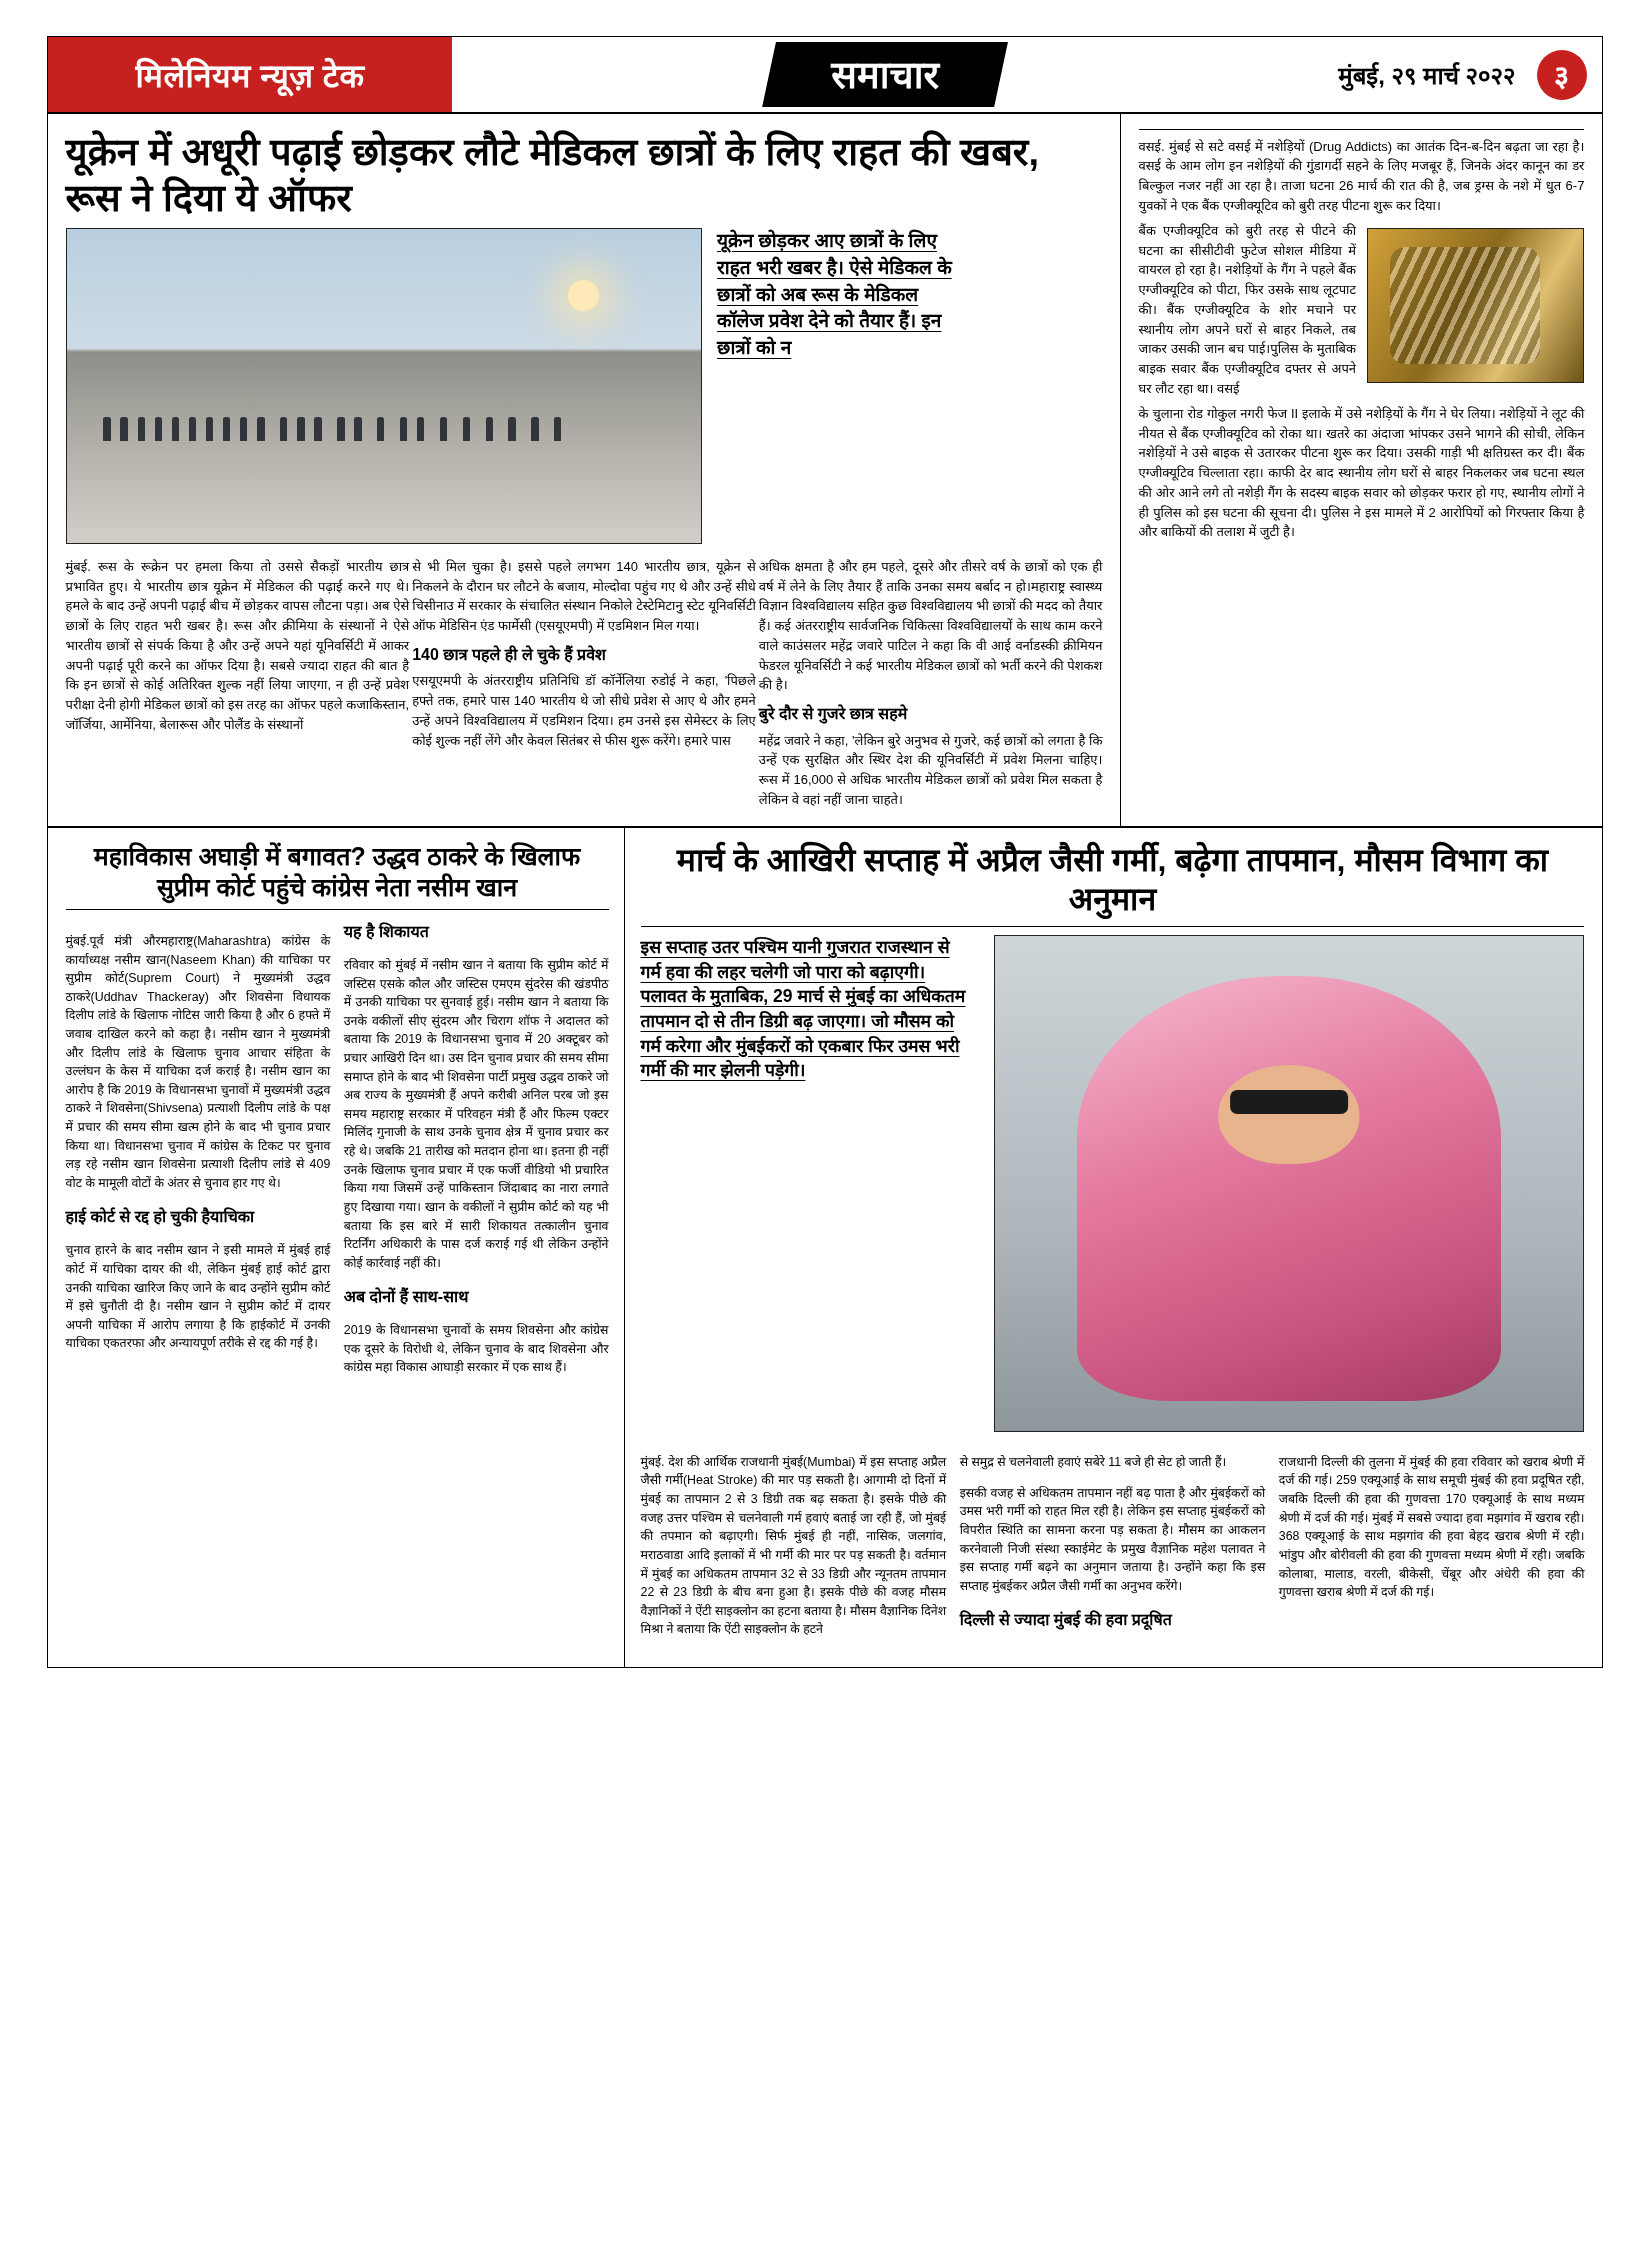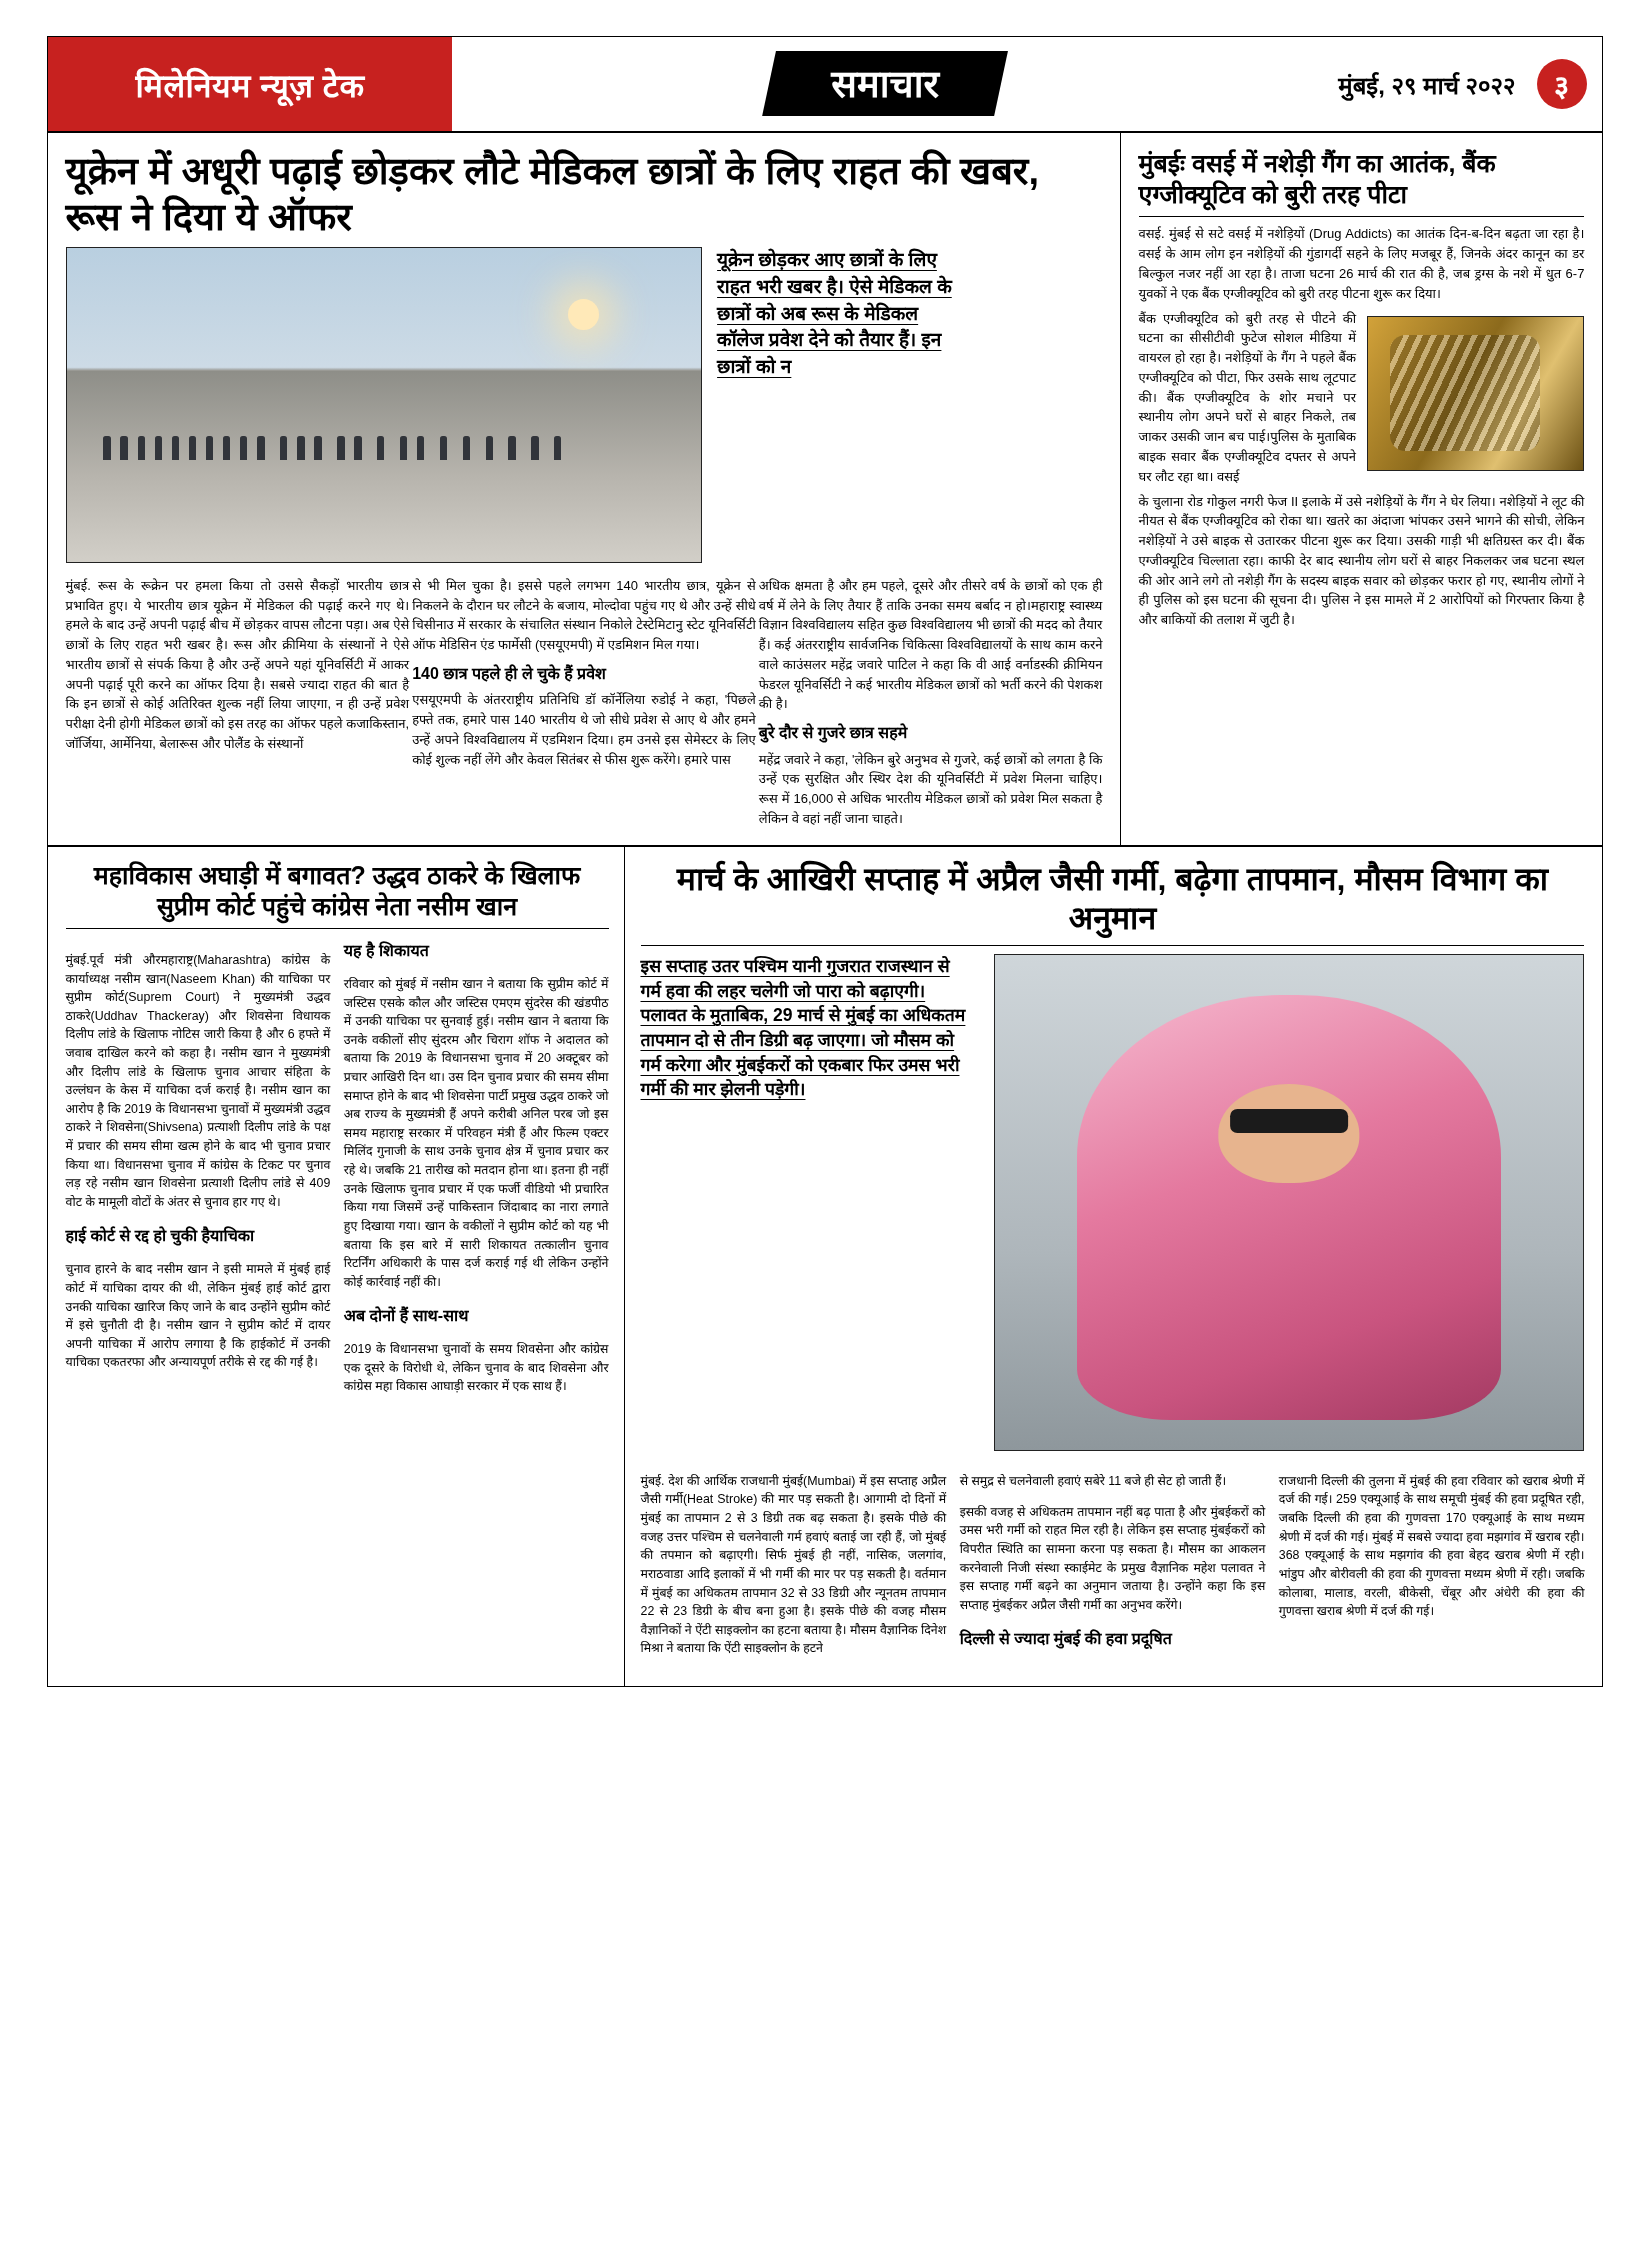--- a/index.html
+++ b/index.html
@@ -21,21 +21,21 @@
     margin: 36px 47px 0 47px;
     border-left: 1.6px solid #000;
     border-right: 1.6px solid #000;
     padding: 0 0 0 0;
   }
 
   
   .masthead {
     display: flex;
     align-items: stretch;
-    height: 97px;
+    height: 78px;
     border-bottom: 2.6px solid #000;
     border-top: 1.6px solid #000;
     text-align: right;
   }
   .mast-logo {
     background: #c7211f;
     color: #fff;
     display: flex;
     align-items: center;
     justify-content: center;
@@ -288,21 +288,20 @@
           </div>
           <div class="col body-text">
             <p>अधिक क्षमता है और हम पहले, दूसरे और तीसरे वर्ष के छात्रों को एक ही वर्ष में लेने के लिए तैयार हैं ताकि उनका समय बर्बाद न हो।महाराष्ट्र स्वास्थ्य विज्ञान विश्वविद्यालय सहित कुछ विश्वविद्यालय भी छात्रों की मदद को तैयार हैं। कई अंतरराष्ट्रीय सार्वजनिक चिकित्सा विश्वविद्यालयों के साथ काम करने वाले काउंसलर महेंद्र जवारे पाटिल ने कहा कि वी आई वर्नाडस्की क्रीमियन फेडरल यूनिवर्सिटी ने कई भारतीय मेडिकल छात्रों को भर्ती करने की पेशकश की है।</p>
             <div class="subhead">बुरे दौर से गुजरे छात्र सहमे</div>
             <p>महेंद्र जवारे ने कहा, 'लेकिन बुरे अनुभव से गुजरे, कई छात्रों को लगता है कि उन्हें एक सुरक्षित और स्थिर देश की यूनिवर्सिटी में प्रवेश मिलना चाहिए। रूस में 16,000 से अधिक भारतीय मेडिकल छात्रों को प्रवेश मिल सकता है लेकिन वे वहां नहीं जाना चाहते।</p>
           </div>
         </div>
       </div>
 
       <div class="top-right">
-        <h2 class="headline-sm">मुंबईः वसई में नशेड़ी गैंग का आतंक, बैंक एग्जीक्यूटिव को बुरी तरह पीटा</h2>
         <div class="hrule" style="margin-bottom:7.2px;"></div>
         <div class="body-text">
           <p>वसई. मुंबई से सटे वसई में नशेड़ियों (Drug Addicts) का आतंक दिन-ब-दिन बढ़ता जा रहा है। वसई के आम लोग इन नशेड़ियों की गुंडागर्दी सहने के लिए मजबूर हैं, जिनके अंदर कानून का डर बिल्कुल नजर नहीं आ रहा है। ताजा घटना 26 मार्च की रात की है, जब ड्रग्स के नशे में धुत 6-7 युवकों ने एक बैंक एग्जीक्यूटिव को बुरी तरह पीटना शुरू कर दिया।</p>
           <div class="float-img-right">
             <div class="photo-right"></div>
           </div>
           <p>बैंक एग्जीक्यूटिव को बुरी तरह से पीटने की घटना का सीसीटीवी फुटेज सोशल मीडिया में वायरल हो रहा है। नशेड़ियों के गैंग ने पहले बैंक एग्जीक्यूटिव को पीटा, फिर उसके साथ लूटपाट की। बैंक एग्जीक्यूटिव के शोर मचाने पर स्थानीय लोग अपने घरों से बाहर निकले, तब जाकर उसकी जान बच पाई।पुलिस के मुताबिक बाइक सवार बैंक एग्जीक्यूटिव दफ्तर से अपने घर लौट रहा था। वसई</p>
           <p>के चुलाना रोड गोकुल नगरी फेज II इलाके में उसे नशेड़ियों के गैंग ने घेर लिया। नशेड़ियों ने लूट की नीयत से बैंक एग्जीक्यूटिव को रोका था। खतरे का अंदाजा भांपकर उसने भागने की सोची, लेकिन नशेड़ियों ने उसे बाइक से उतारकर पीटना शुरू कर दिया। उसकी गाड़ी भी क्षतिग्रस्त कर दी। बैंक एग्जीक्यूटिव चिल्लाता रहा। काफी देर बाद स्थानीय लोग घरों से बाहर निकलकर जब घटना स्थल की ओर आने लगे तो नशेड़ी गैंग के सदस्य बाइक सवार को छोड़कर फरार हो गए, स्थानीय लोगों ने ही पुलिस को इस घटना की सूचना दी। पुलिस ने इस मामले में 2 आरोपियों को गिरफ्तार किया है और बाकियों की तलाश में जुटी है।</p>
         </div>
       </div>

